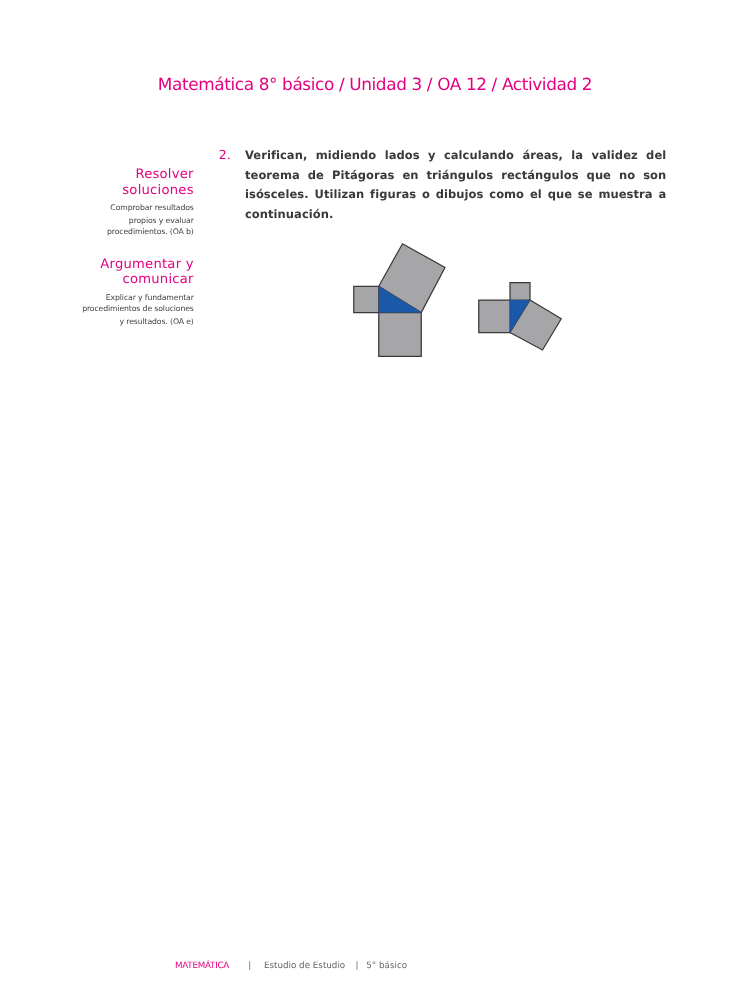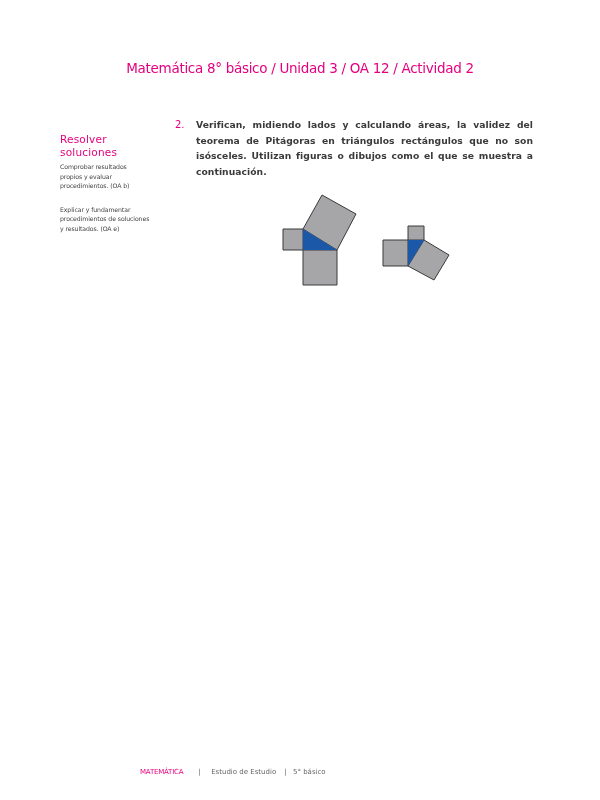--- a/index.html
+++ b/index.html
@@ -23,20 +23,21 @@
       text-align: center;
       font-size: 13.5px;
       color: #e4007f;
       letter-spacing: -0.3px;
     }
     .sidebar {
       position: absolute;
       left: 60px;
       top: 133px;
       width: 95px;
+      text-align: right;
     }
     .skill-block {
       margin-bottom: 14px;
     }
     .skill-title {
       font-size: 10.5px;
       line-height: 12.5px;
       color: #e4007f;
       letter-spacing: 0.2px;
     }
@@ -111,20 +112,24 @@
       <div>Resolver</div>
       <div>soluciones</div>
     </div>
     <div class="skill-desc">
       <div>Comprobar resultados</div>
       <div>propios y evaluar</div>
       <div>procedimientos. (OA b)</div>
     </div>
   </div>
   <div class="skill-block">
+    <div class="skill-title">
+      <div>Argumentar y</div>
+      <div>comunicar</div>
+    </div>
     <div class="skill-desc">
       <div>Explicar y fundamentar</div>
       <div>procedimientos de soluciones</div>
       <div>y resultados. (OA e)</div>
     </div>
   </div>
 </div>
 
 <div class="activity">
   <div class="activity-number">2.</div>

